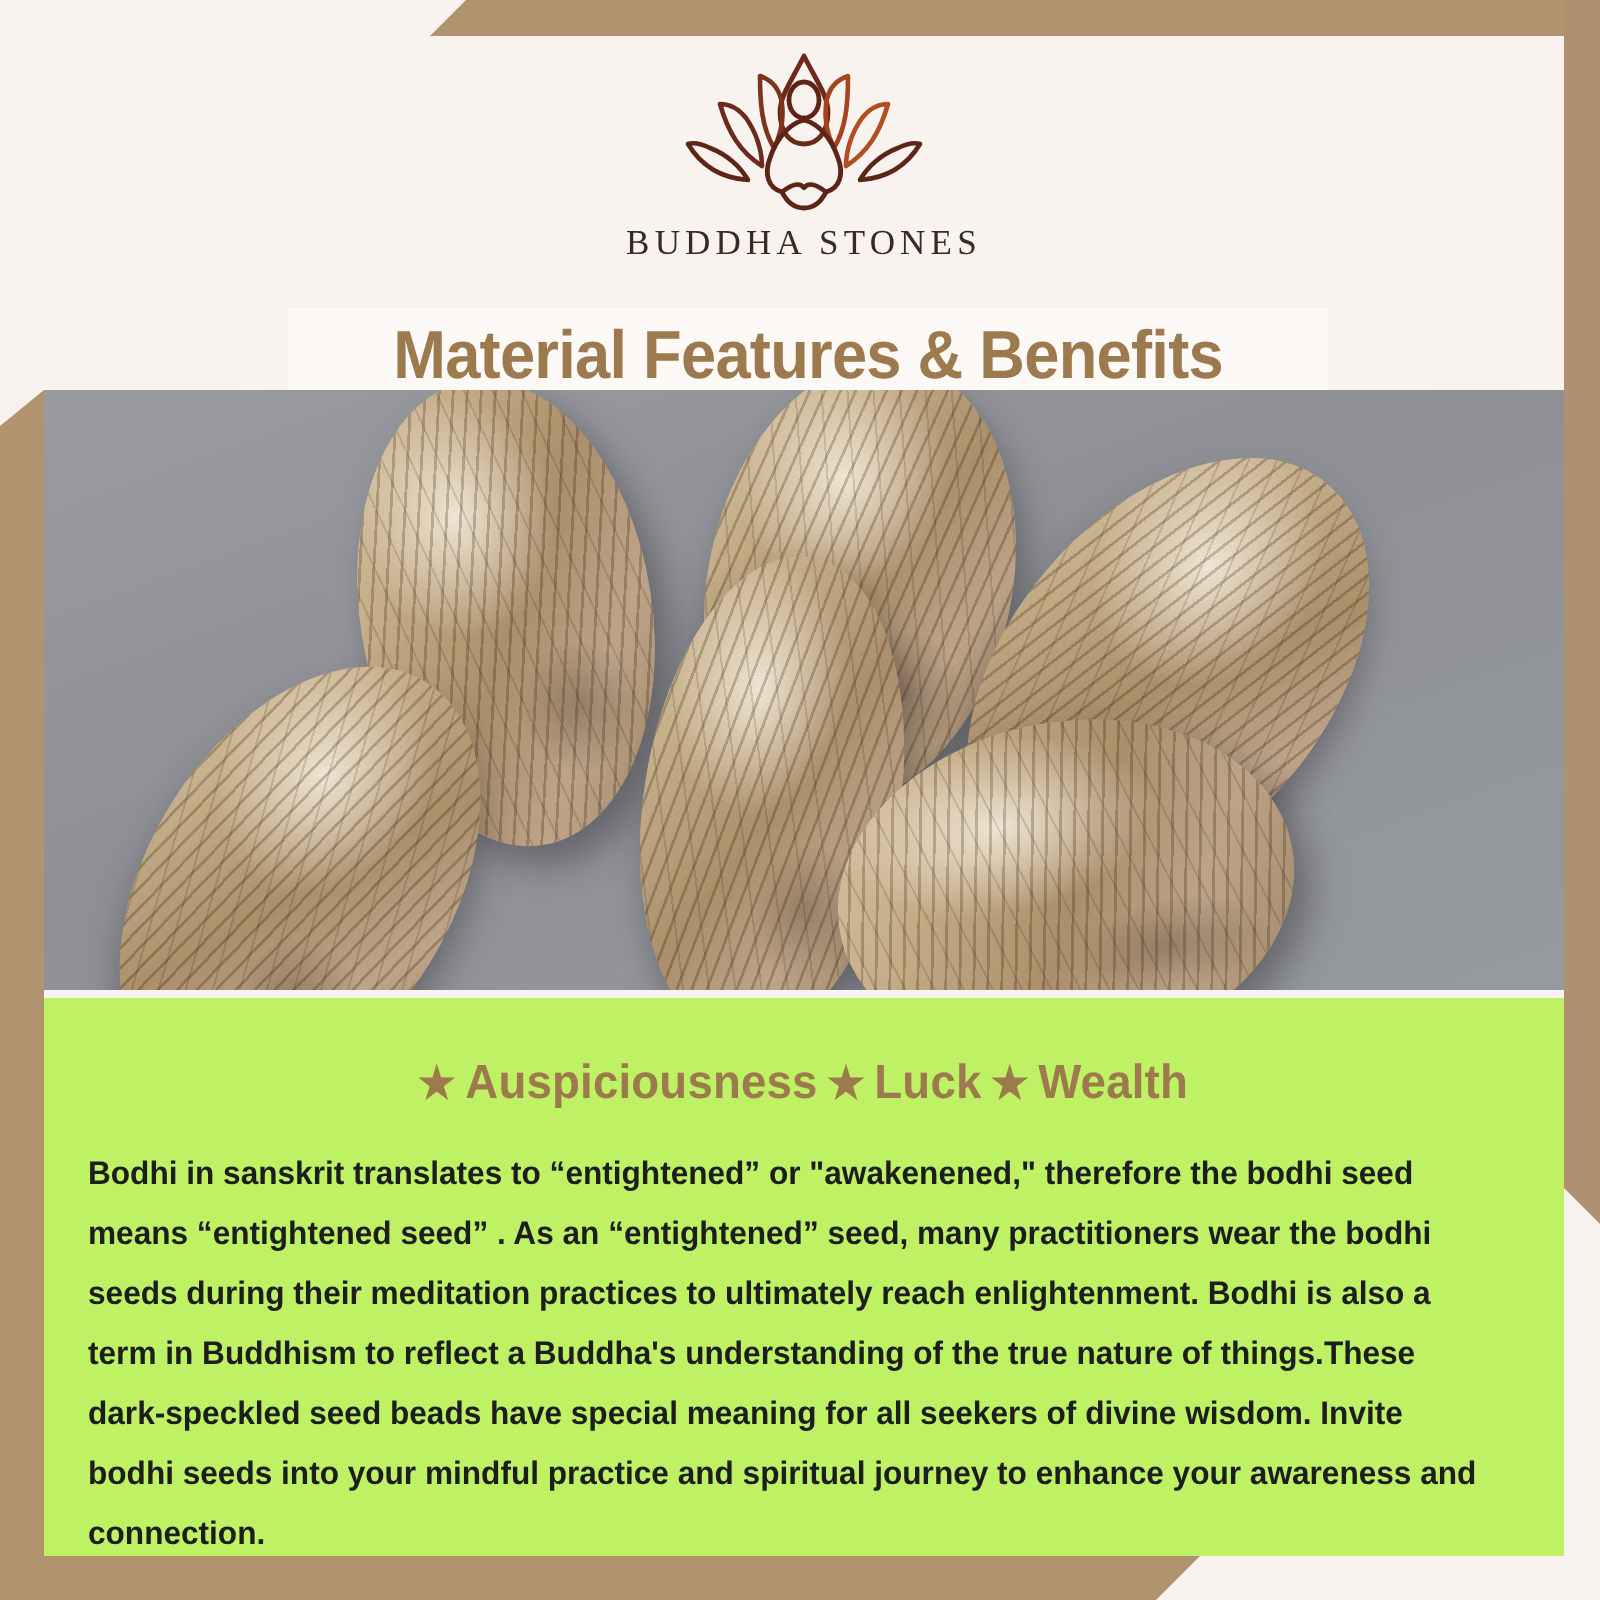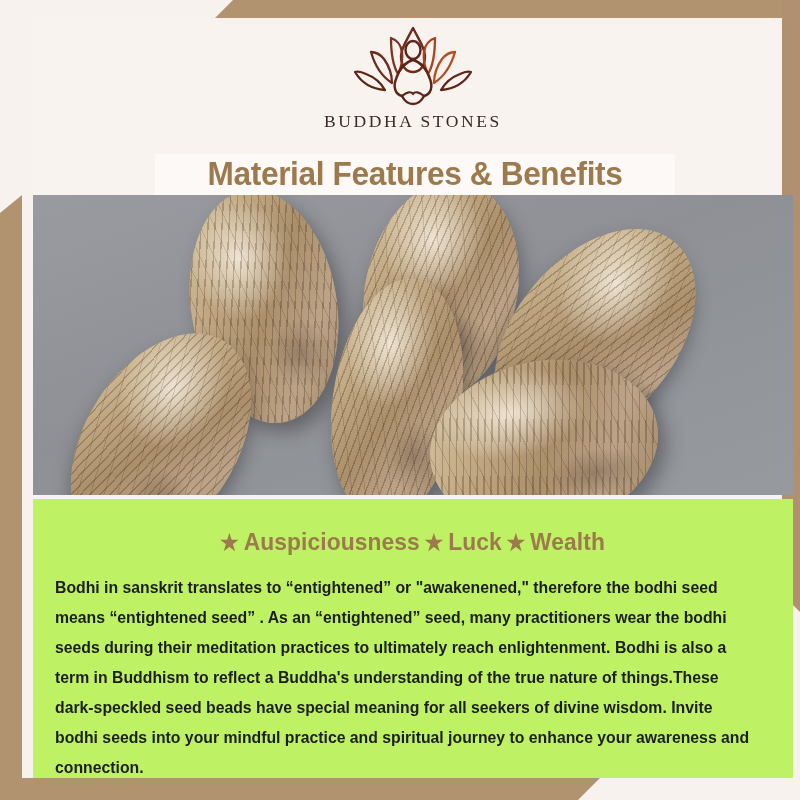--- a/index.html
+++ b/index.html
@@ -39,21 +39,20 @@
     bottom: 0; left: 0; width: 600px; height: 22px;
     background: #b2936f;
     clip-path: polygon(0 0, 100% 0, calc(100% - 22px) 100%, 0 100%);
   }
 
   
   #inner {
     position: absolute;
     left: 22px; top: 18px; right: 18px; bottom: 22px;
     background: #f9f3f0;
-    margin-left: 11px;
   }
 
   
   #header {
     position: absolute;
     left: 0; top: 0; width: 760px; height: 130px;
   }
   #logo-wrap {
     position: absolute;
     left: 50%; top: 4px;
@@ -72,20 +71,21 @@
     white-space: nowrap;
   }
 
   
   #title-banner {
     position: absolute;
     left: 122px; top: 136px;
     width: 520px; height: 48px;
     background: #fdf9f6;
     display: flex;
+    align-items: center;
     justify-content: center;
   }
   #title-text {
     font-family: "Liberation Sans Narrow", "Liberation Sans", sans-serif;
     font-weight: bold;
     font-size: 34px;
     color: #9c7a4d;
     letter-spacing: -0.4px;
     transform: scaleX(0.93);
     white-space: nowrap;

